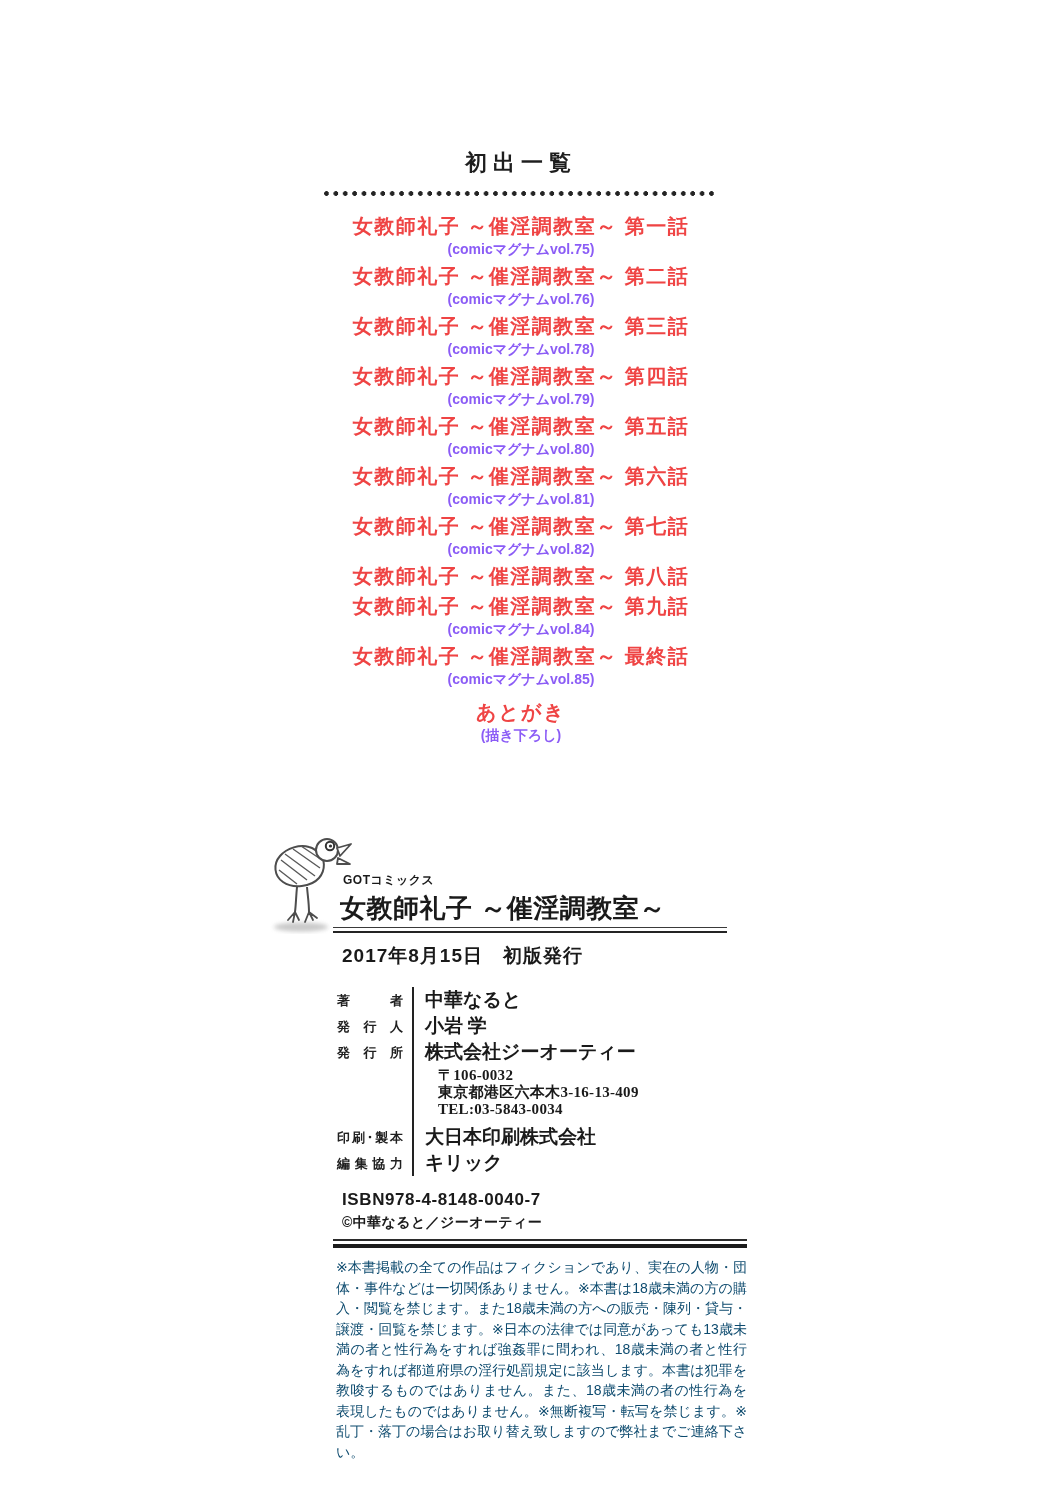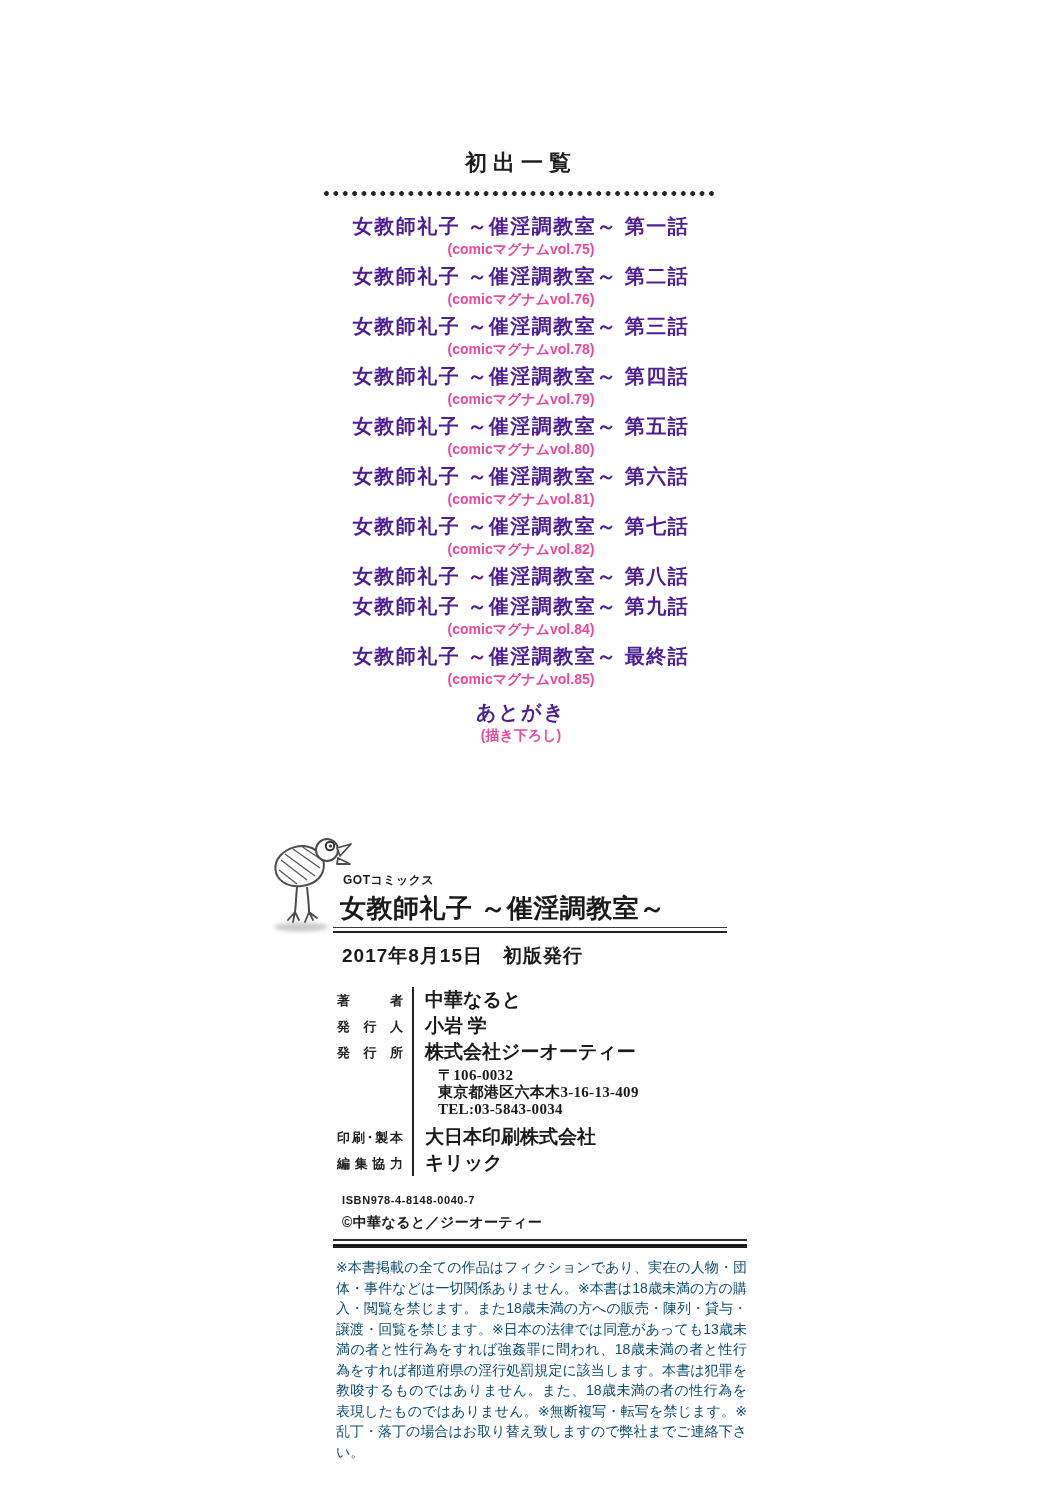--- a/index.html
+++ b/index.html
@@ -26,24 +26,24 @@
   .dotted-divider{
     width:394px;height:5px;
     margin:13px auto 17px;
     background-image:radial-gradient(circle at 2.5px 2.5px,#242424 2.1px,transparent 2.6px);
     background-size:9.4px 5px;
     background-repeat:repeat-x;
   }
   .chapter-entry{margin-bottom:4px;}
   .chapter-title{
     font-size:20px;font-weight:700;letter-spacing:1.5px;
-    line-height:26px;color:#4c1d95;
+    line-height:26px;color:#ef4444;
   }
   .chapter-source{
-    font-size:14px;font-weight:600;line-height:20px;color:#ec4899;
+    font-size:14px;font-weight:600;line-height:20px;color:#8b5cf6;
   }
   .afterword{margin-top:10px;}
   .afterword .chapter-title{letter-spacing:2px;}
 
   
   .colophon{
     position:absolute;left:333px;top:858px;width:414px;
   }
   .bird-logo{
     position:absolute;left:-66px;top:-26px;width:86px;height:102px;
@@ -84,21 +84,21 @@
     font-size:19px;font-weight:600;line-height:24px;
     padding:1px 0;white-space:nowrap;
   }
   .credit-details{
     margin:2px 0 6px 13px;
     font-size:15px;font-weight:600;line-height:17px;
     letter-spacing:0.3px;
   }
   .isbn-block{margin:14px 0 0 9px;}
   .isbn{
-    font-size:11px;font-weight:700;letter-spacing:0.6px;line-height:20px;
+    font-size:17px;font-weight:700;letter-spacing:0.6px;line-height:20px;
   }
   .copyright{
     font-size:14px;font-weight:600;line-height:18px;margin-top:3px;
     letter-spacing:0.4px;
   }
   .disclaimer-rule{
     margin-top:8px;width:100%;height:3px;
     border-top:2px solid #2b2b2b;border-bottom:4px solid #1b1b1b;
   }
   .disclaimer{

